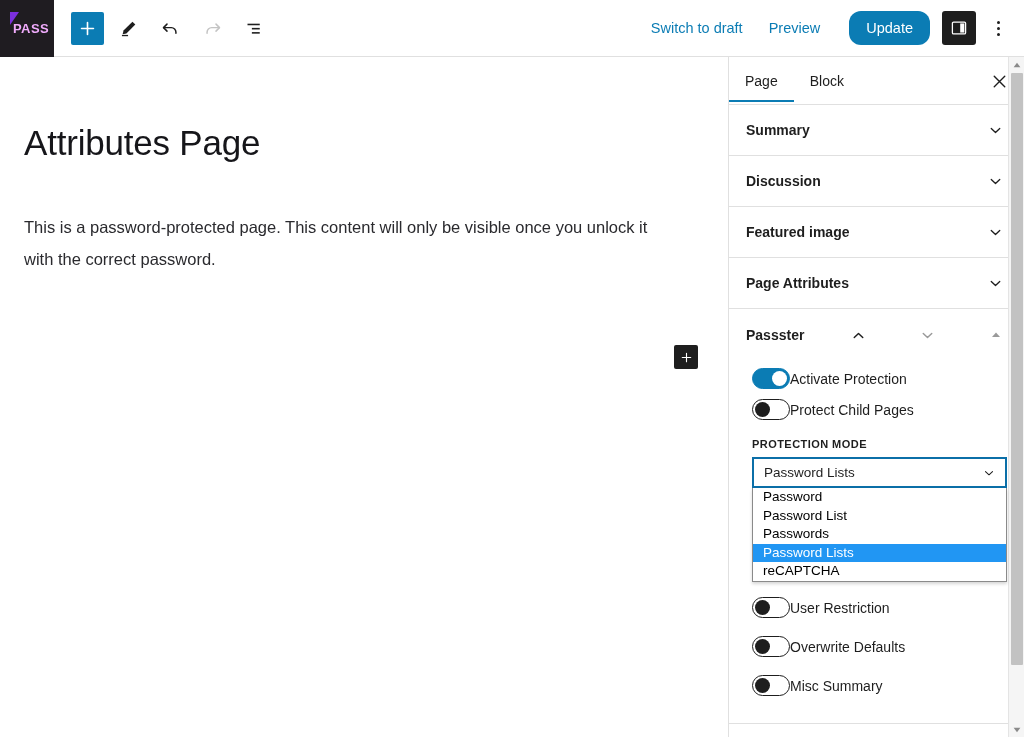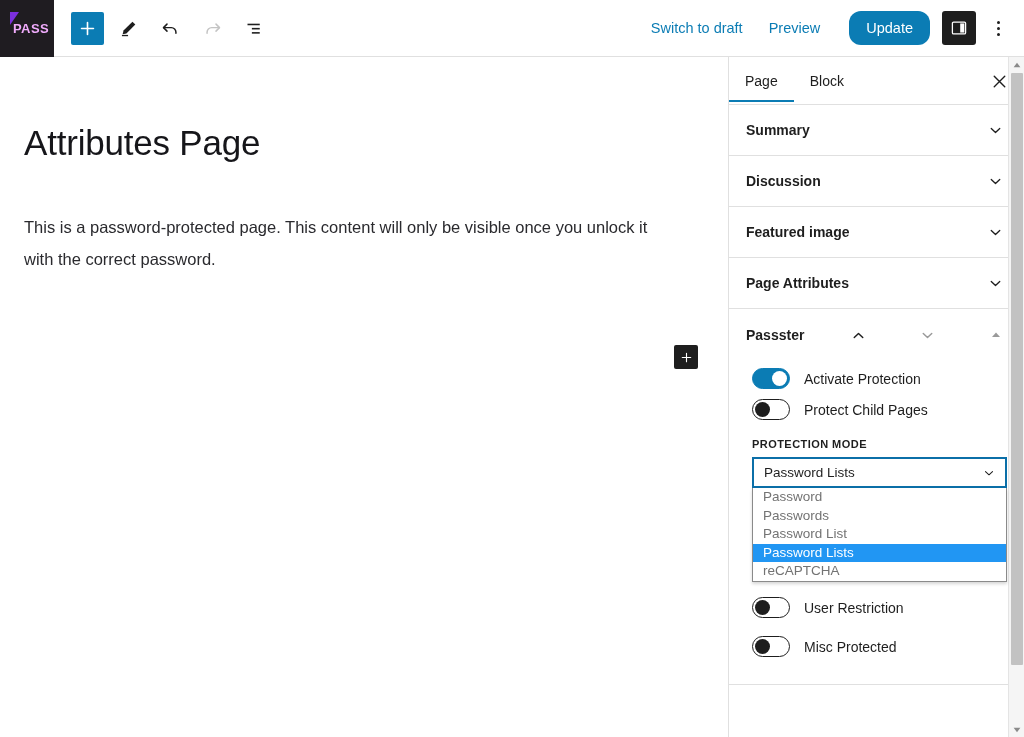--- a/index.html
+++ b/index.html
@@ -129,21 +129,21 @@
     gap: 40px;
   }
   .passster-title { font-size: 14px; color: #1e1e1e; font-weight: bold; flex: 1; }
   .ctl-btn {
     background: none; border: none; cursor: pointer;
     width: 30px; height: 30px;
     display: flex; align-items: center; justify-content: center;
   }
   .passster-body { padding: 2px 17px 18px 23px; position: relative; }
 
-  .toggle-row { display: flex; align-items: center; gap: 14px; height: 31px; margin-bottom: 0; }
+  .toggle-row { display: flex; align-items: center; height: 31px; margin-bottom: 0; }
   .tgl {
     width: 38px; height: 21px; border-radius: 11px; position: relative;
     cursor: pointer; flex: 0 0 38px; border: 1px solid #1e1e1e; background: #fff;
   }
   .tgl .knob {
     position: absolute; top: 2px; left: 2px; width: 15px; height: 15px;
     border-radius: 50%; background: #1e1e1e;
   }
   .tgl.on { background: #0b7cb4; border-color: #0b7cb4; }
   .tgl.on .knob { left: auto; right: 2px; background: #ffffff; }
@@ -163,21 +163,21 @@
   .select-box .caret {
     position: absolute; right: 9px; top: 50%; transform: translateY(-50%);
   }
   .options-pop {
     position: absolute; left: 0; top: 31px; width: 100%;
     background: #ffffff; border: 1px solid #8a8a8a; border-top: none;
     z-index: 20; box-shadow: 0 2px 3px rgba(0,0,0,.16);
   }
   .opt {
     height: 18.5px; line-height: 18.5px; font-size: 13.5px;
-    padding: 0 10px; color: #737373; cursor: pointer; white-space: nowrap;
+    padding: 0 10px; color: #000000; cursor: pointer; white-space: nowrap;
   }
   .opt.sel { background: #2196f3; color: #ffffff; }
   .ghost-input {
     position: absolute; left: 0; top: 31px; width: 100%; height: 65px;
     border: 1px solid #b4b4b4; background: #ffffff; z-index: 5;
   }
   .post-select-gap { height: 96px; }
 
   .bottom-toggles { padding-top: 4px; }
   .bottom-toggles .toggle-row { height: 39px; }
@@ -359,41 +359,47 @@
             <span>Password Lists</span>
             <svg class="caret" width="14" height="14" viewBox="0 0 20 20">
               <path d="M5 8l5 4.6L15 8" stroke="#1e1e1e" stroke-width="1.5" fill="none" stroke-linecap="round" stroke-linejoin="round"></path>
             </svg>
           </div>
 
           <div class="ghost-input"></div>
 
           <div class="options-pop">
             <div class="opt">Password</div>
+            <div class="opt">Password List</div>
             <div class="opt">Passwords</div>
-            <div class="opt">Password List</div>
             <div class="opt sel">Password Lists</div>
             <div class="opt">reCAPTCHA</div>
           </div>
         </div>
 
         <div class="post-select-gap"></div>
 
         <div class="bottom-toggles">
           <div class="toggle-row">
             <span class="tgl">
                 <span class="knob"></span>
               </span>
             <span class="tgl-label">User Restriction</span>
           </div>
           <div class="toggle-row">
             <span class="tgl">
                 <span class="knob"></span>
               </span>
-            <span class="tgl-label">Misc Protected</span>
+            <span class="tgl-label">Overwrite Defaults</span>
+          </div>
+          <div class="toggle-row">
+            <span class="tgl">
+                <span class="knob"></span>
+              </span>
+            <span class="tgl-label">Misc Summary</span>
           </div>
         </div>
 
       </div>
     </div>
   </div>
 
   <div class="scrollbar">
     <div class="sb-arrow up">
       <svg width="8" height="6" viewBox="0 0 8 6">

